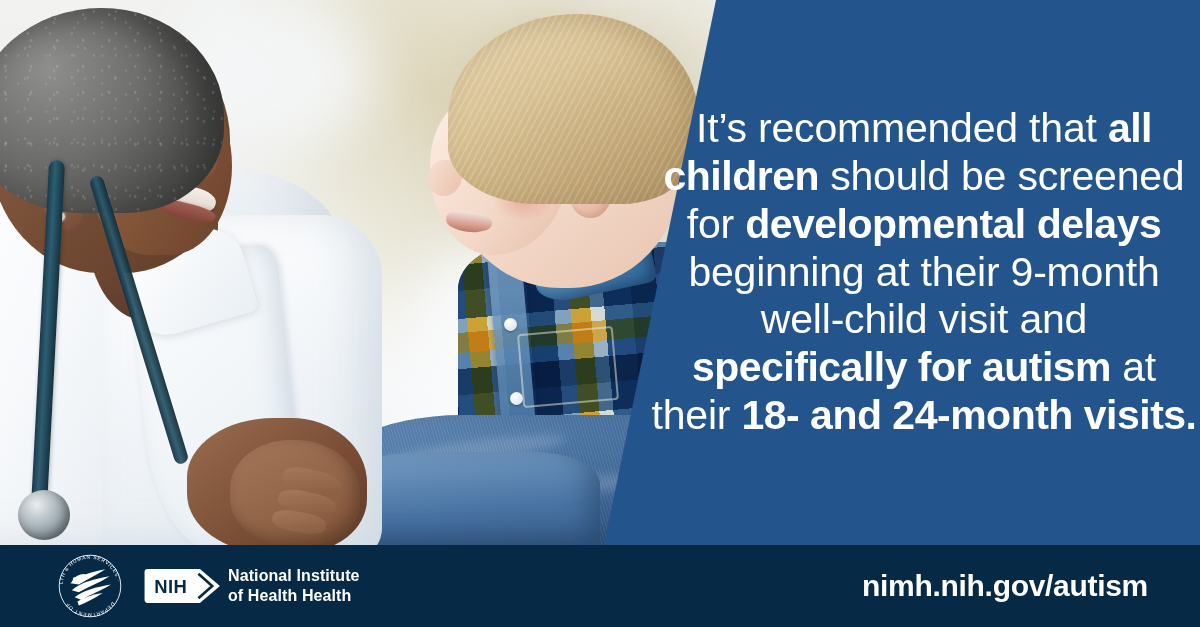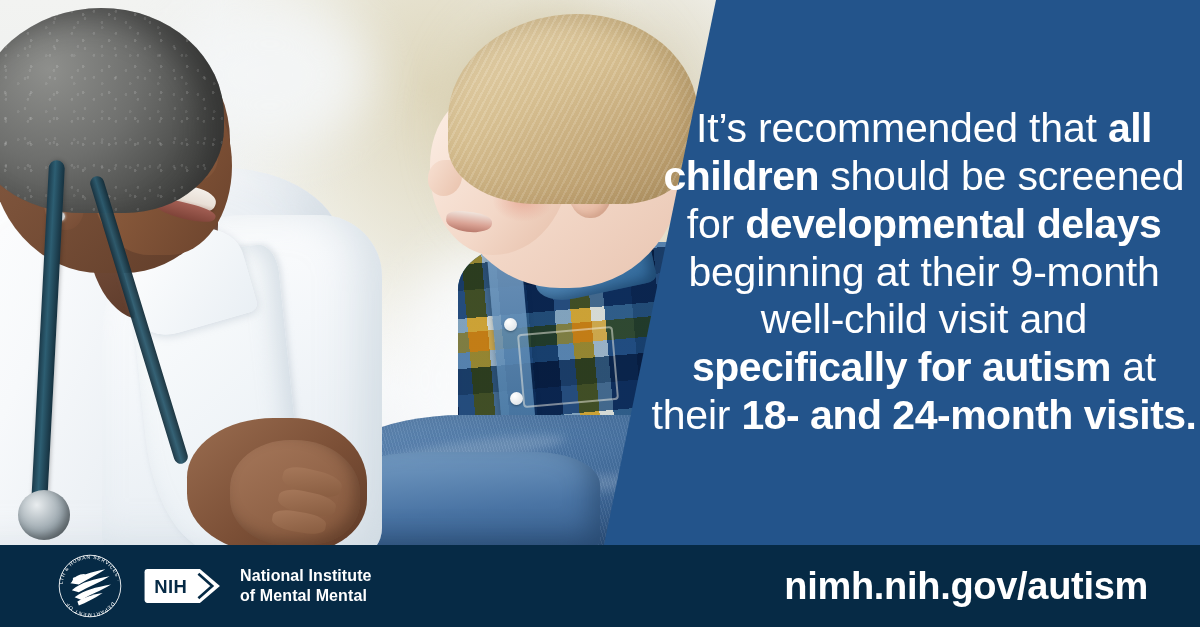--- a/index.html
+++ b/index.html
@@ -200,28 +200,28 @@
   .headline b{ font-weight:700; letter-spacing:-.5px; }
 
   
   .footer{ position:absolute; left:0; top:545px; width:1200px; height:82px;
     background:#062a45; }
   .logos{ position:absolute; left:55px; top:0; height:82px; display:flex; align-items:center; gap:18px; }
 
   .hhs{ position:relative; width:70px; height:70px; }
   .hhs svg{ display:block; }
 
-  .nih{ display:flex; align-items:center; gap:17px; }
+  .nih{ display:flex; align-items:center; gap:5px; }
   .nih-mark{ position:relative; width:80px; height:38px; }
   .nih-mark svg{ display:block; }
   .nih-words{ color:#ffffff; font-size:16px; line-height:1.25; font-weight:700;
     font-family:"Liberation Sans", sans-serif; letter-spacing:.1px; }
 
   .url{ position:absolute; right:52px; top:0; height:82px; display:flex; align-items:center;
-    color:#ffffff; font-size:38px; font-weight:700; letter-spacing:-.3px;
+    color:#ffffff; font-size:30px; font-weight:700; letter-spacing:-.3px;
     font-family:"Liberation Sans", sans-serif; }
 </style>
 </head>
 <body>
 
 <div class="poster">
 
   <div class="photo">
     <div class="bg-wash"></div>
     <div class="bg-blurblob bb1"></div>
@@ -321,21 +321,21 @@
       <div class="nih">
         <div class="nih-mark">
           <svg viewBox="0 0 104 48" width="80" height="38" aria-hidden="true">
             <path d="M6 2 H74 L100 24 L74 46 H6 A4 4 0 0 1 2 42 V6 A4 4 0 0 1 6 2 Z" fill="#ffffff"></path>
             <path d="M72 8 L90 24 L72 40" fill="none" stroke="#062a45" stroke-width="3.4"></path>
             <text x="36" y="33" text-anchor="middle" font-family="Liberation Sans, sans-serif" font-size="24" font-weight="700" fill="#062a45" letter-spacing="0.5">NIH</text>
           </svg>
         </div>
         <div class="nih-words">
           <div>National Institute</div>
-          <div>of Mental Mental</div>
+          <div>of Health Health</div>
         </div>
       </div>
 
     </div>
 
     <div class="url">nimh.nih.gov/autism</div>
   </div>
 
 </div>
 

